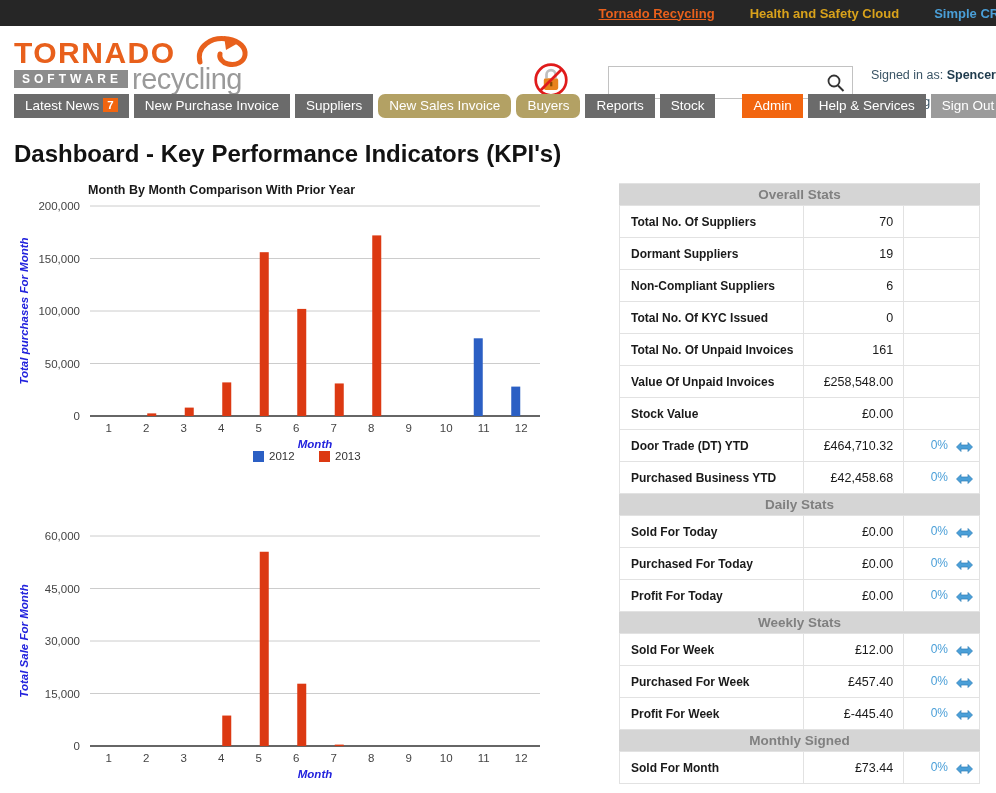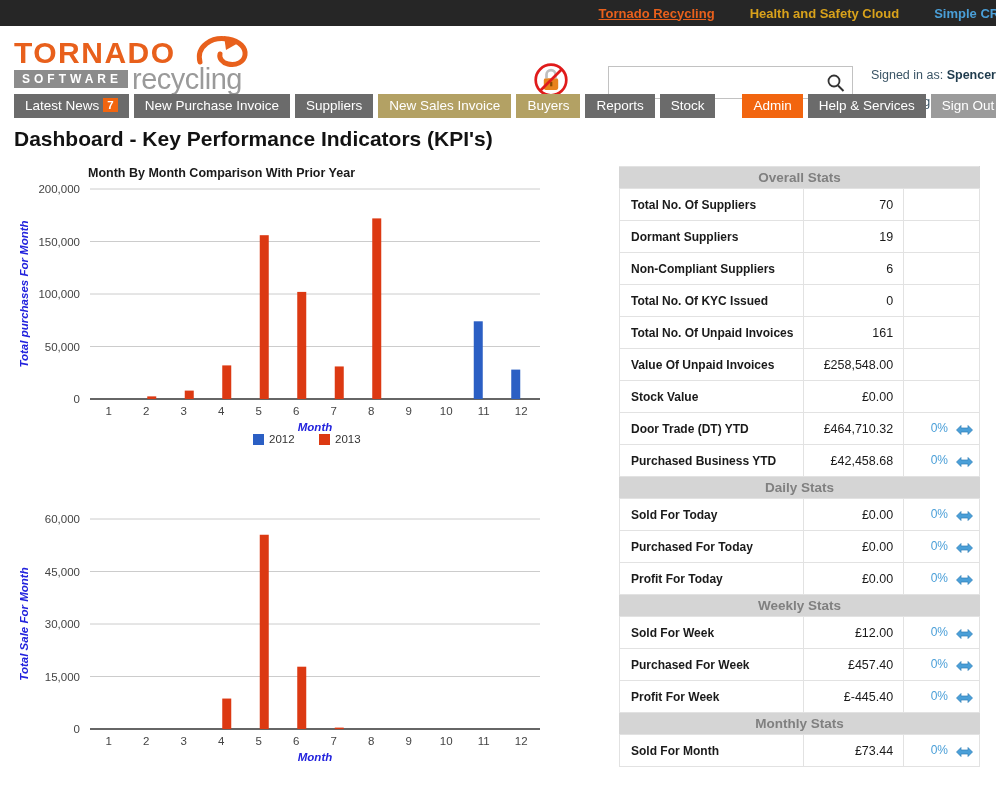--- a/index.html
+++ b/index.html
@@ -131,40 +131,40 @@
     height: 24px;
     line-height: 24px;
     padding: 0 11px;
     margin-right: 5px;
     font-size: 13.5px;
     color: #ffffff;
     background: #6b6b6b;
     vertical-align: top;
     cursor: pointer;
   }
-  .navbtn.gold { background: #b3a164; }
+  .navbtn.gold { background: #b3a164; border-radius: 7px; }
   .navbtn.orange { background: #f2650f; }
   .navbtn.light { background: #9b9b9b; }
   .navbtn .badge {
     display: inline-block;
     background: #f2650f;
     color: #ffffff;
     font-size: 11.5px;
     font-weight: bold;
     padding: 1px 4px;
     margin-left: 4px;
     line-height: 12px;
     vertical-align: 1px;
   }
   .nav-gap { display: inline-block; width: 22px; }
 
   
   .page-title {
-    margin: 5px 0 0 14px;
-    font-size: 21px;
+    margin: 18px 0 0 14px;
+    font-size: 24px;
     font-weight: bold;
     color: #121212;
   }
 
   
   .content {
     position: relative;
     margin-top: 10px;
   }
 
@@ -454,21 +454,21 @@
             </svg></td>
         </tr>
         <tr class="row">
           <td class="lbl">Profit For Week</td>
           <td class="val">£-445.40</td>
           <td class="trend"><span class="pct">0%</span><svg class="arrow-icon" width="17" height="12" viewBox="0 0 17 12">
               <path d="M0.5,6 L5,1.5 L5,4 L12,4 L12,1.5 L16.5,6 L12,10.5 L12,8 L5,8 L5,10.5 Z" fill="#4a9fd8" stroke="#2f7fb8" stroke-width="0.7"></path>
             </svg></td>
         </tr>
         <tr class="sect">
-          <th colspan="3">Monthly Stats</th>
+          <th colspan="3">Monthly Signed</th>
         </tr>
         <tr class="row">
           <td class="lbl">Sold For Month</td>
           <td class="val">£73.44</td>
           <td class="trend"><span class="pct">0%</span><svg class="arrow-icon" width="17" height="12" viewBox="0 0 17 12">
               <path d="M0.5,6 L5,1.5 L5,4 L12,4 L12,1.5 L16.5,6 L12,10.5 L12,8 L5,8 L5,10.5 Z" fill="#4a9fd8" stroke="#2f7fb8" stroke-width="0.7"></path>
             </svg></td>
         </tr>
       </tbody>
   </table>

